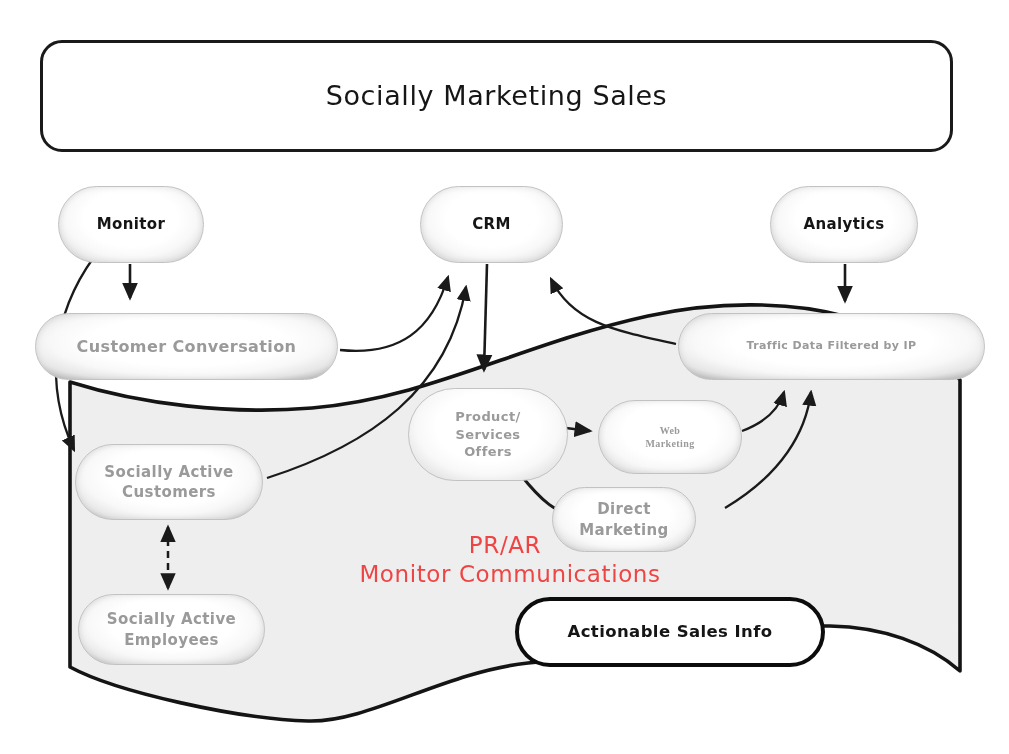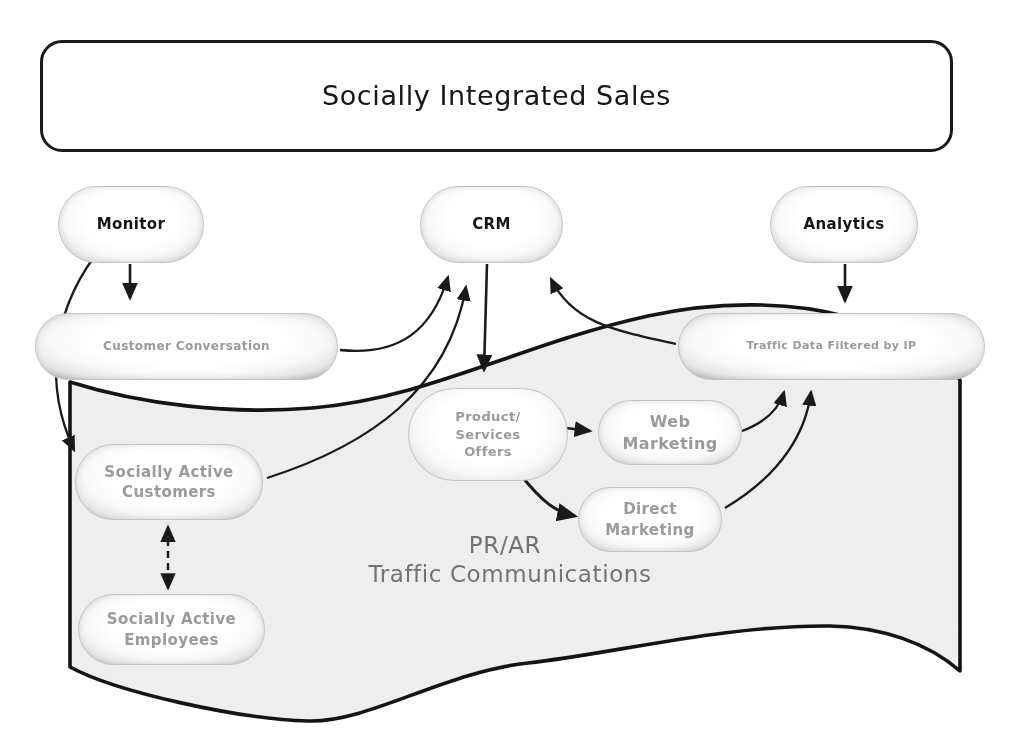--- a/index.html
+++ b/index.html
@@ -29,21 +29,21 @@
   .plainpill{
     border-radius:999px;border:4px solid #0c0c0c;background:#ffffff;
   }
   .nlabel{
     font-weight:bold;color:#9a9a9a;letter-spacing:0.4px;line-height:1.35;
     white-space:pre-line;
   }
   .nlabel.dark{color:#151515;}
   .banner .nlabel{font-weight:normal;color:#161616;font-size:27px;letter-spacing:0.6px;}
   .freetext{
-    position:absolute;text-align:center;color:#737373;font-size:23px;
+    position:absolute;text-align:center;color:#ef4444;font-size:23px;
     letter-spacing:0.6px;line-height:1.25;
   }
 </style>
 </head>
 <body>
 
 <div class="stage">
 
   <svg class="layer" viewBox="0 0 1009 754">
     <path d="M 70 382
@@ -75,60 +75,63 @@
       <path d="M 845 264 L 845 301" stroke-width="2.6" marker-end="url(#arrow)"></path>
       <path d="M 566 428 L 590 431" stroke-width="2.6" marker-end="url(#arrow)"></path>
       <path d="M 520 474 C 543 503 556 512 575 516" stroke-width="3" marker-end="url(#arrow)"></path>
       <path d="M 742 431 C 766 422 779 409 784 392" stroke-width="2.3" marker-end="url(#arrow)"></path>
       <path d="M 725 508 C 782 474 806 432 811 392" stroke-width="2.3" marker-end="url(#arrow)"></path>
       <path d="M 168 527 L 168 588" stroke-width="2.5" stroke-dasharray="7 5" marker-start="url(#arrow)" marker-end="url(#arrow)"></path>
     </g>
   </svg>
 
   <div class="node banner" style="left:40px;top:40px;width:913px;height:112px;">
-    <span class="nlabel">Socially Integrated Sales</span>
+    <span class="nlabel">Socially Marketing Sales</span>
   </div>
 
   <div class="node pill" style="left:58px;top:186px;width:146px;height:77px;font-size:15px;">
     <span class="nlabel dark">Monitor</span>
   </div>
   <div class="node pill" style="left:420px;top:186px;width:143px;height:77px;font-size:15px;">
     <span class="nlabel dark">CRM</span>
   </div>
   <div class="node pill" style="left:770px;top:186px;width:148px;height:77px;font-size:15px;justify-content:center;">
     <span class="nlabel dark">Analytics</span>
   </div>
 
-  <div class="node pill" style="left:35px;top:313px;width:303px;height:67px;font-size:12px;">
+  <div class="node pill" style="left:35px;top:313px;width:303px;height:67px;font-size:16px;">
     <span class="nlabel">Customer Conversation</span>
   </div>
   <div class="node pill" style="left:678px;top:313px;width:307px;height:67px;font-size:11px;">
     <span class="nlabel">Traffic Data Filtered by IP</span>
   </div>
 
   <div class="node blob" style="left:408px;top:388px;width:160px;height:93px;font-size:13px;">
     <span class="nlabel">Product/
 Services
 Offers</span>
   </div>
-  <div class="node pill" style="left:598px;top:400px;width:144px;height:65px;font-size:16px;">
+  <div class="node pill" style="left:598px;top:400px;width:144px;height:74px;font-size:10px;font-family:Liberation Serif, serif;">
     <span class="nlabel">Web
 Marketing</span>
   </div>
-  <div class="node pill" style="left:578px;top:487px;width:144px;height:65px;font-size:15px;">
+  <div class="node pill" style="left:552px;top:487px;width:144px;height:65px;font-size:15px;">
     <span class="nlabel">Direct
 Marketing</span>
   </div>
 
   <div class="node pill" style="left:75px;top:444px;width:188px;height:76px;font-size:15px;">
     <span class="nlabel">Socially Active
 Customers</span>
   </div>
   <div class="node pill" style="left:78px;top:594px;width:187px;height:71px;font-size:15px;">
     <span class="nlabel">Socially Active
 Employees</span>
   </div>
 
+  <div class="node plainpill" style="left:515px;top:597px;width:310px;height:70px;font-size:16.5px;">
+    <span class="nlabel dark">Actionable Sales Info</span>
+  </div>
 
   <div class="freetext" style="left:400px;top:531px;width:210px;">PR/AR</div>
-  <div class="freetext" style="left:328px;top:560px;width:364px;">Traffic Communications</div>
+  <div class="freetext" style="left:328px;top:560px;width:364px;">Monitor Communications</div>
 
 </div>
 
 </body></html>

